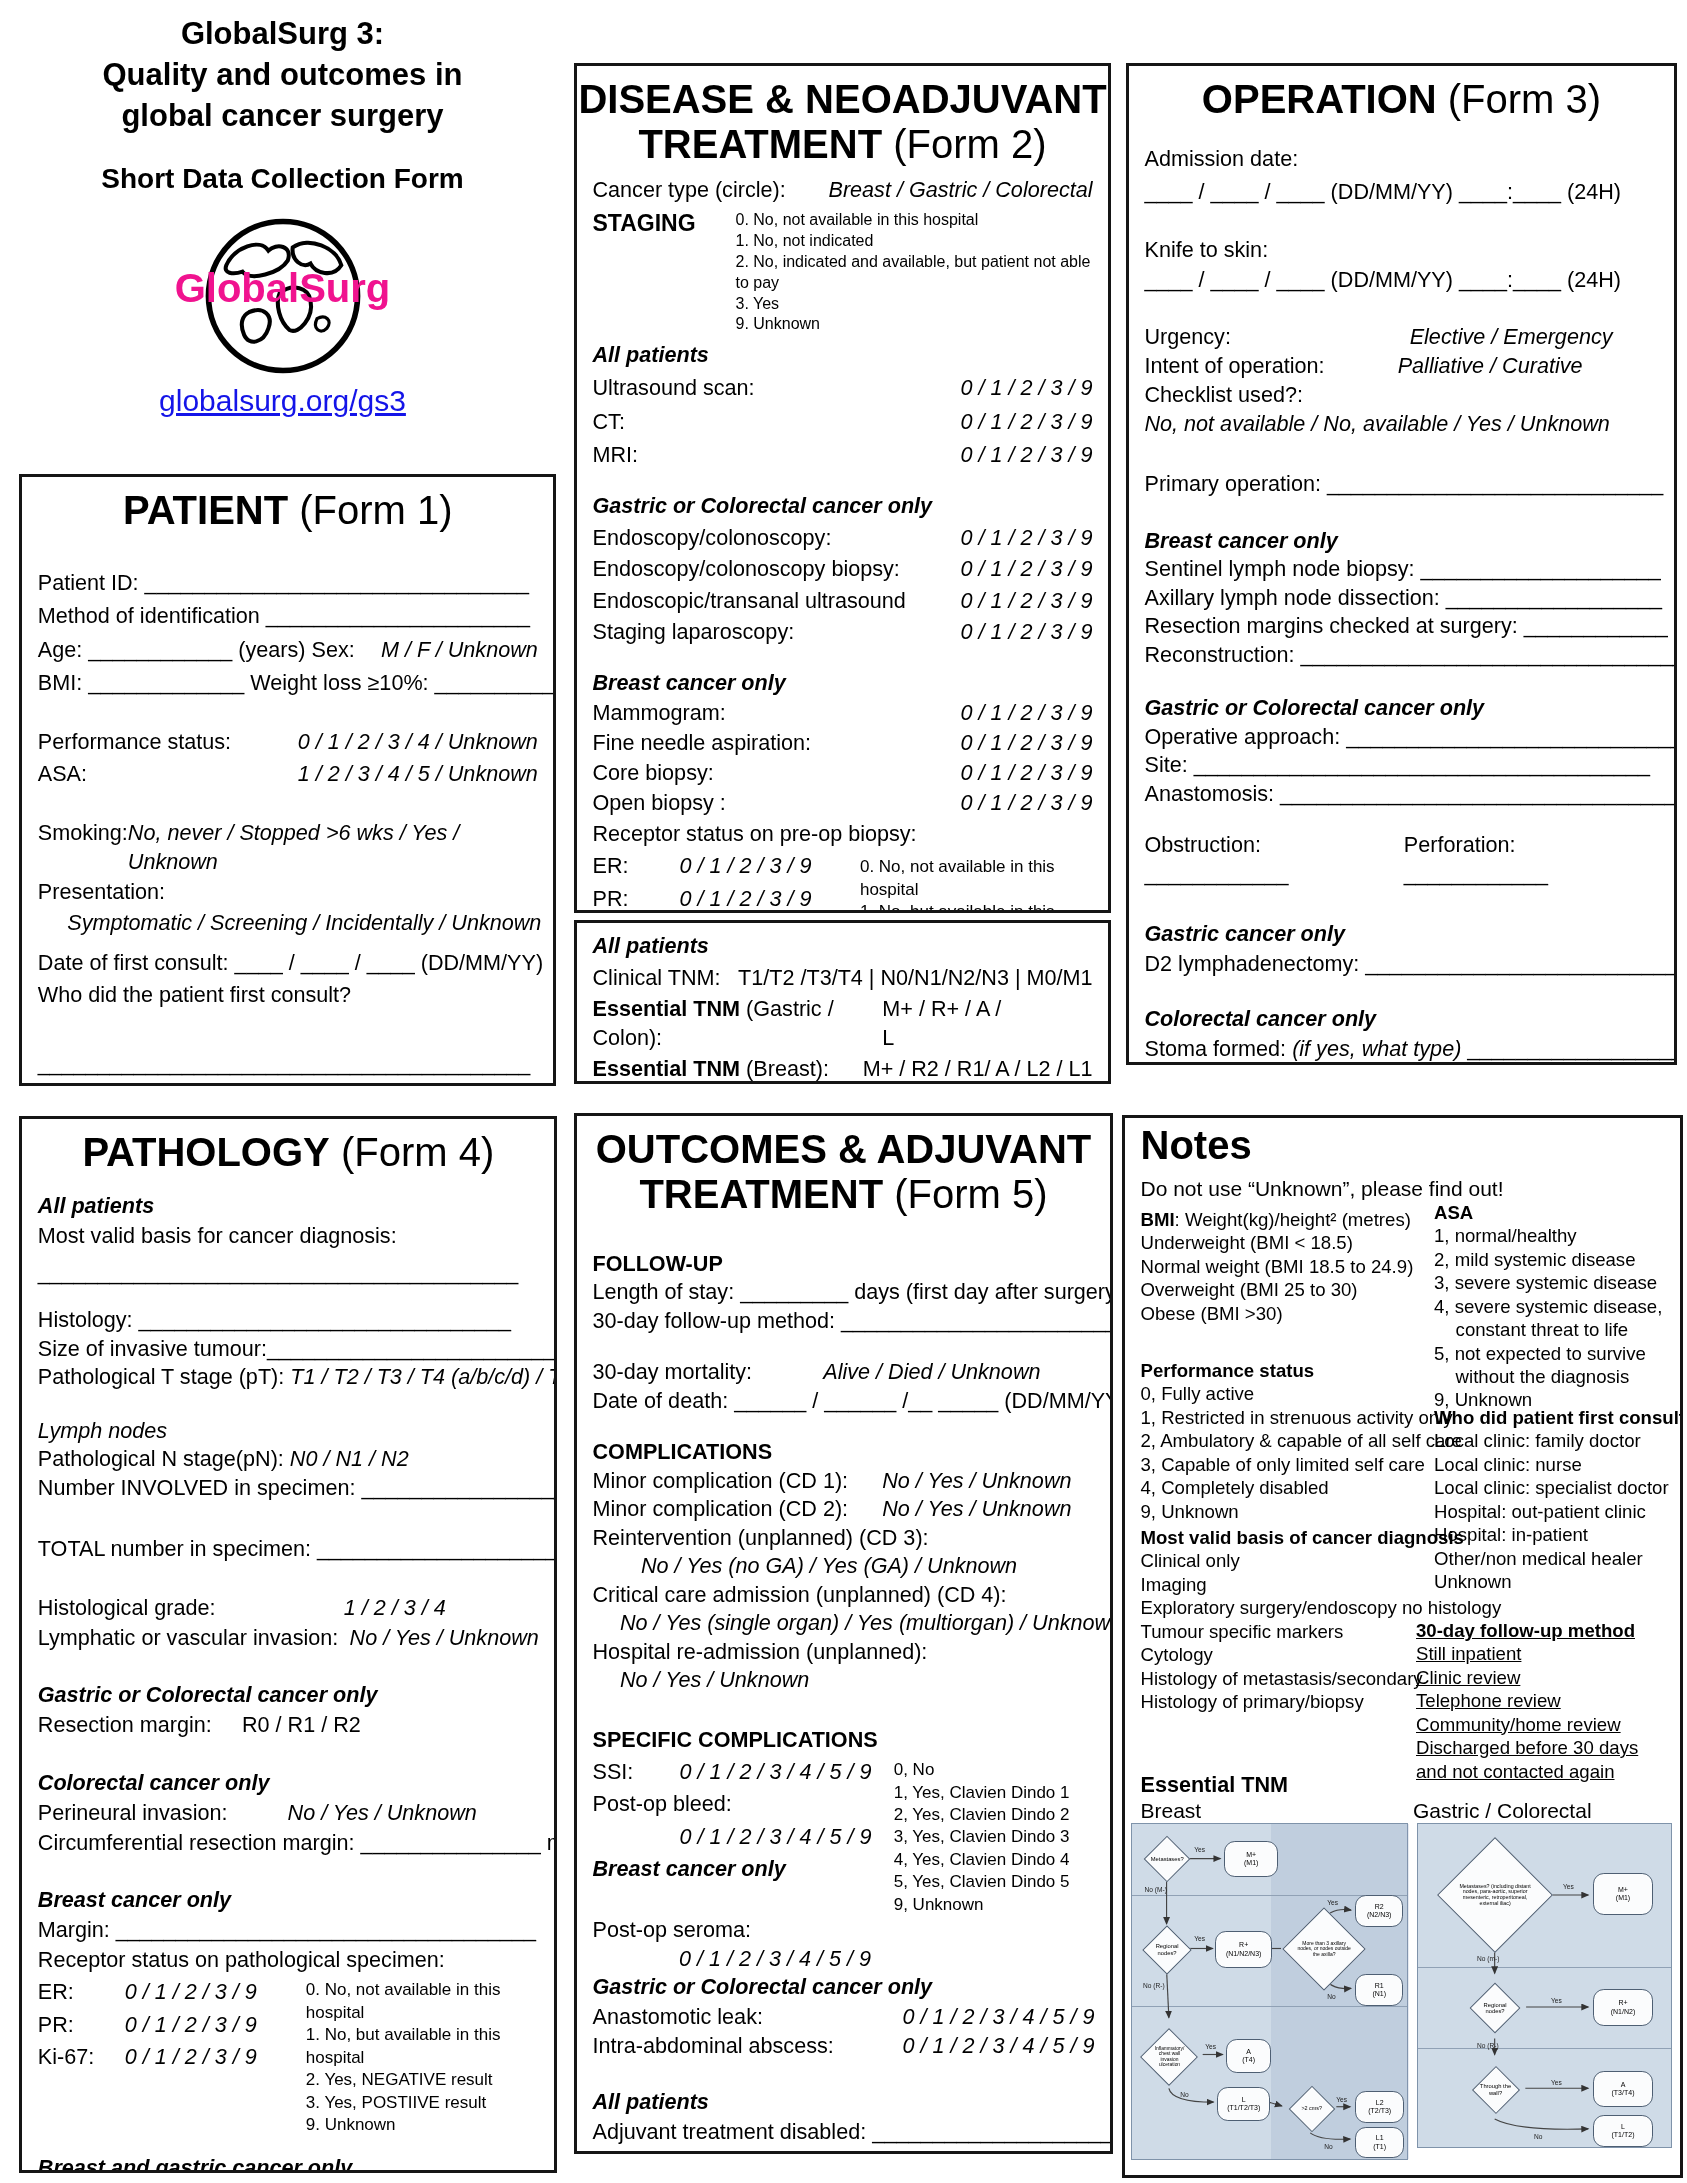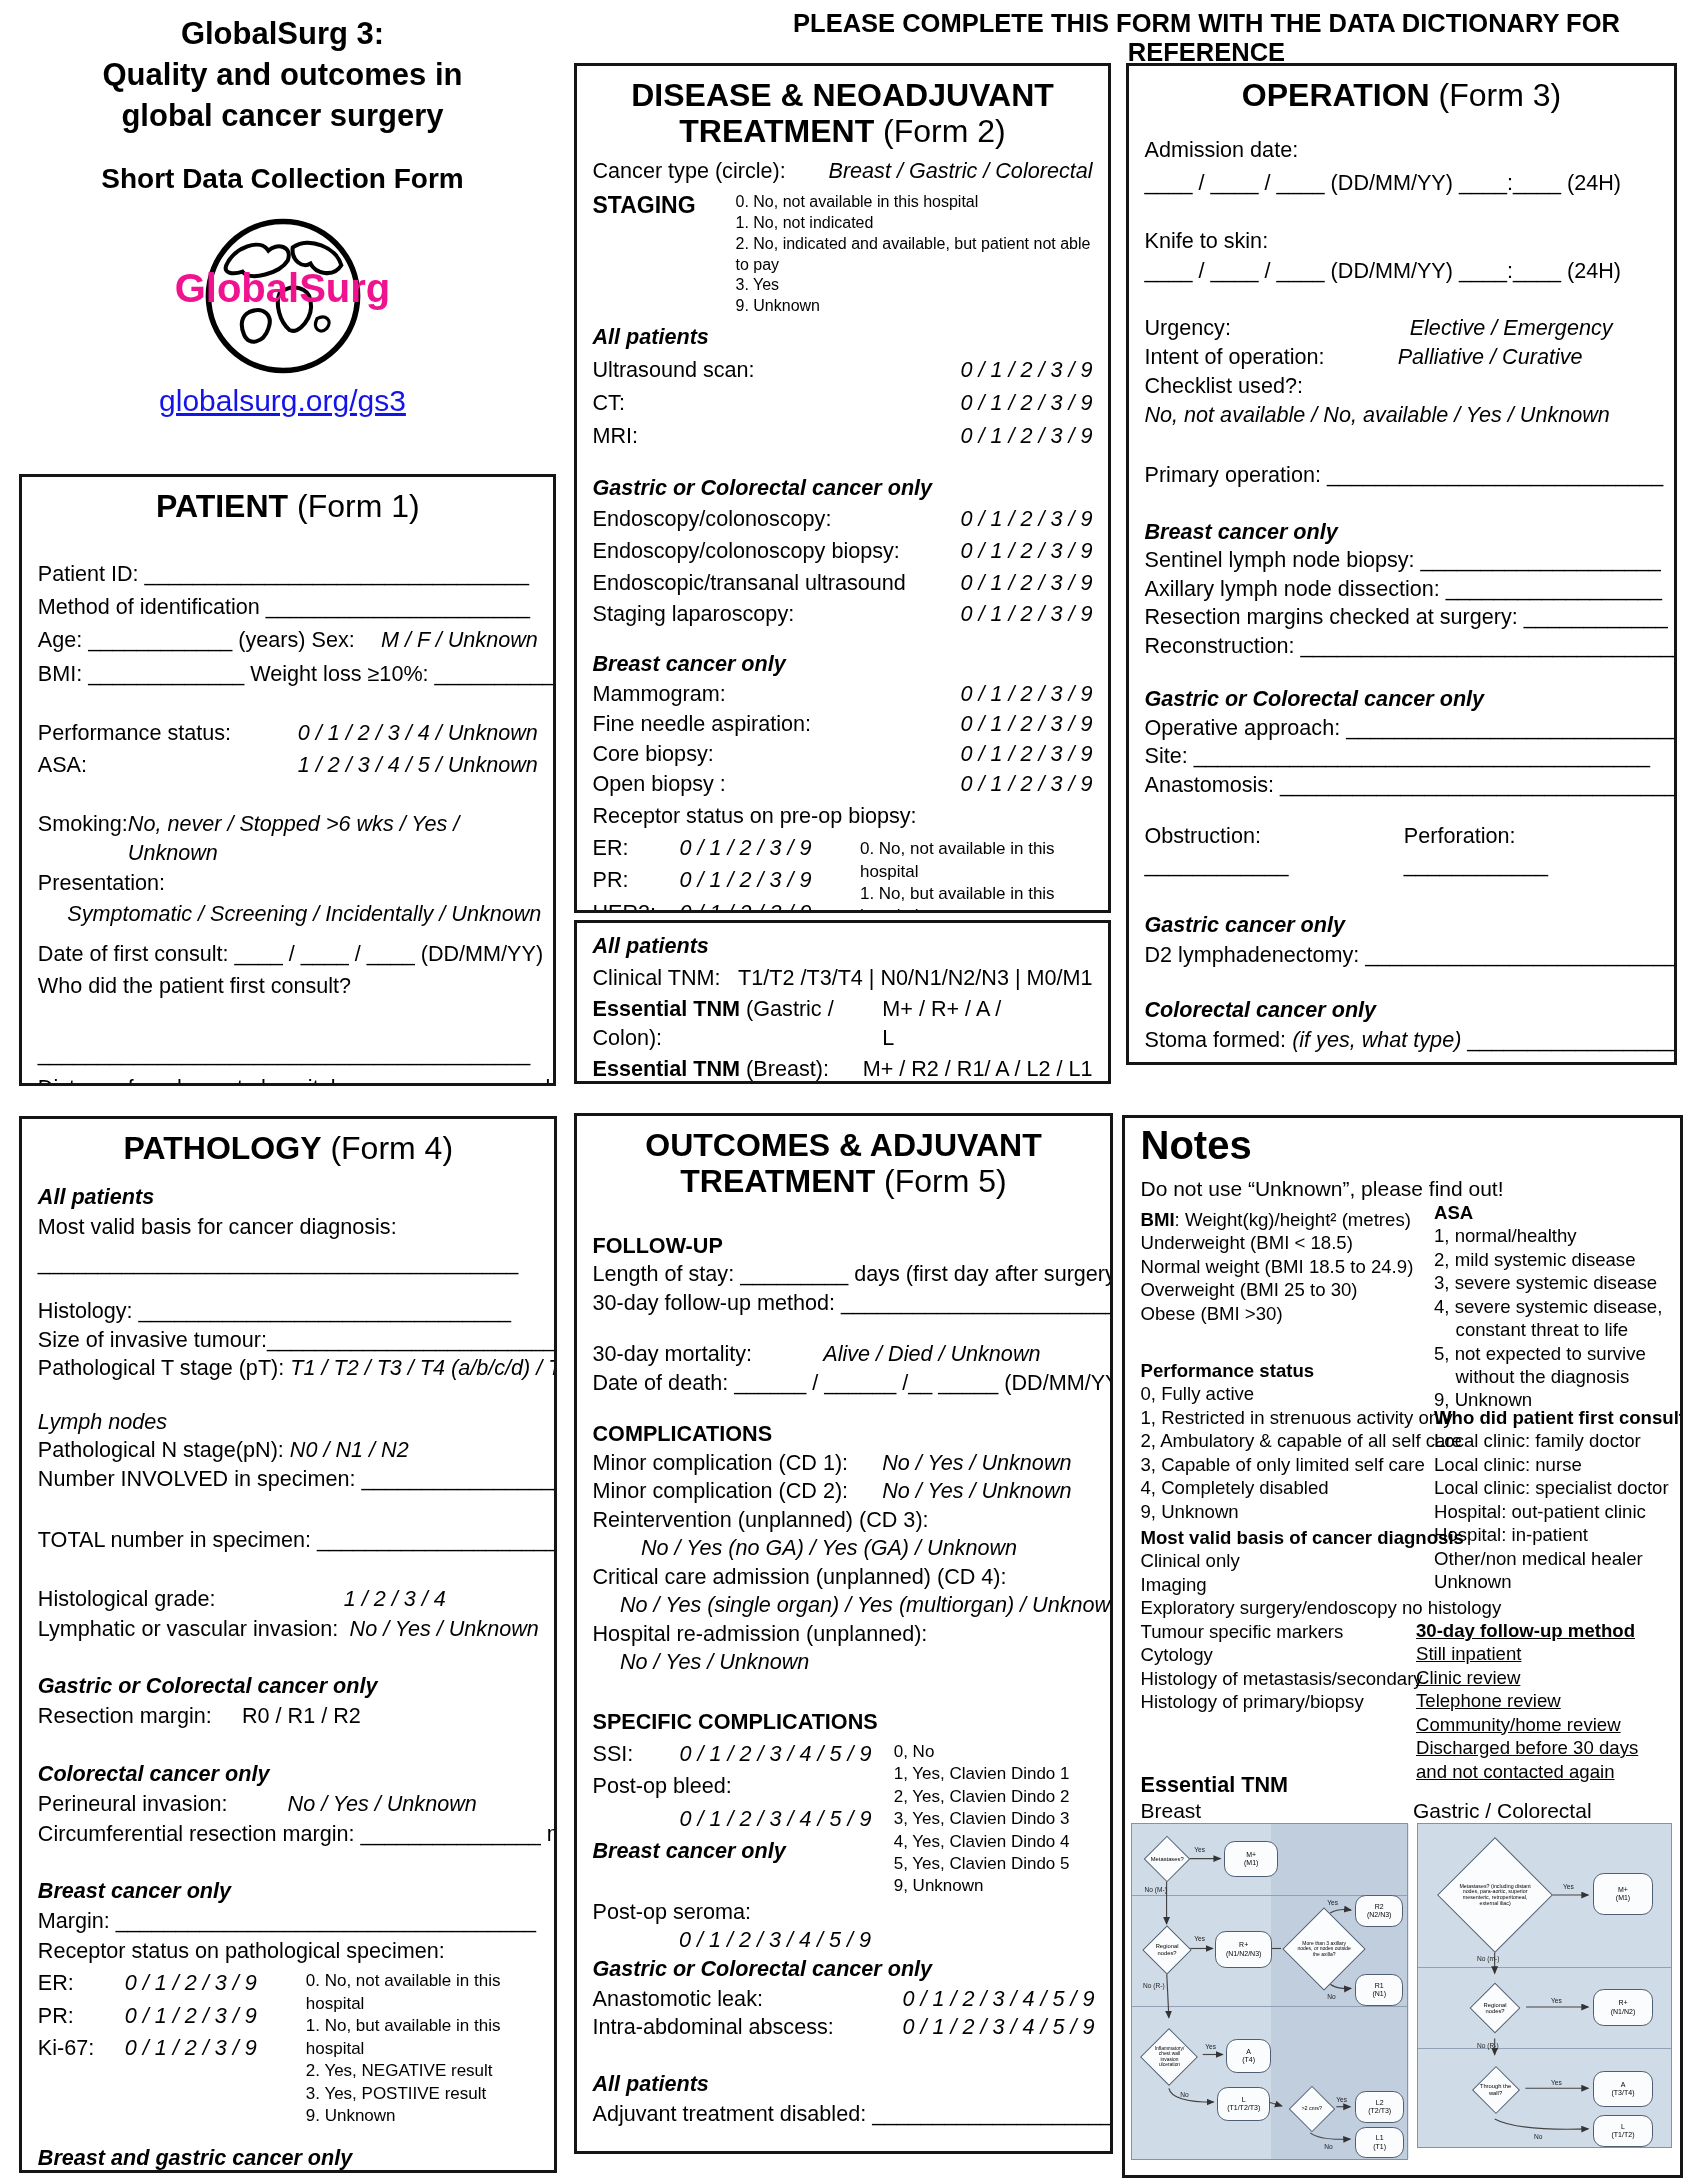--- a/index.html
+++ b/index.html
@@ -1,19 +1,19 @@
 <!DOCTYPE html>
 <html style="font-size:12.4px"><head>
 <meta charset="utf-8">
 <style>
   html,body{margin:0;padding:0;background:#9a9a9a;}
   .page{position:relative;width:1688px;height:2183px;background:#ffffff;
         font-family:"Liberation Sans",sans-serif;color:#000;overflow:hidden;}
   .box{position:absolute;border:3.1px solid #151515;background:#fff;overflow:hidden;box-sizing:border-box;}
-  .ttl{text-align:center;font-size:32px;line-height:1.14;margin-top:10.8px;font-weight:bold;}
+  .ttl{text-align:center;font-size:40px;line-height:1.14;margin-top:10.8px;font-weight:bold;}
   .ttl .nrm{font-weight:normal;}
   .t{font-size:21.6px;line-height:1.32;padding:0 15.5px;white-space:nowrap;}
   .r{display:flex;justify-content:space-between;align-items:baseline;font-size:21.6px;line-height:1.32;padding:0 15.5px;}
   .i{font-style:italic;}
   .b{font-weight:bold;}
   .bi{font-weight:bold;font-style:italic;}
   .leg{font-size:16px;line-height:1.3;}
   .leg22{font-size:17px;line-height:1.32;}
   .split{display:flex;padding:0 15.5px;align-items:flex-start;}
   .mr{display:flex;font-size:21.6px;line-height:1.5;}
@@ -38,21 +38,20 @@
   .dtx{position:absolute;inset:0;display:flex;align-items:center;justify-content:center;text-align:center;font-size:5.8px;line-height:1.08;padding:3.1px;}
   .node{position:absolute;background:#fbfcfd;border:1.2px solid #4e5f73;border-radius:10.8px;display:flex;flex-direction:column;align-items:center;justify-content:center;font-size:7px;line-height:1.15;text-align:center;box-sizing:border-box;}
   .flbl{position:absolute;font-size:6.6px;color:#222;white-space:nowrap;}
   .fsvg{position:absolute;inset:0;width:100%;height:100%;}
 </style>
 </head>
 <body>
 
 <div class="page">
 
-  <div class="notice">PLEASE COMPLETE THIS FORM WITH THE DATA DICTIONARY FOR REFERENCE</div>
 
   <div class="masthead">
     <div class="mtitle">
       <div>GlobalSurg 3:</div>
       <div>Quality and outcomes in</div>
       <div>global cancer surgery</div>
     </div>
     <div class="msub">Short Data Collection Form</div>
     <div class="logo">
       <svg class="fsvg" viewBox="0 0 200 200">

